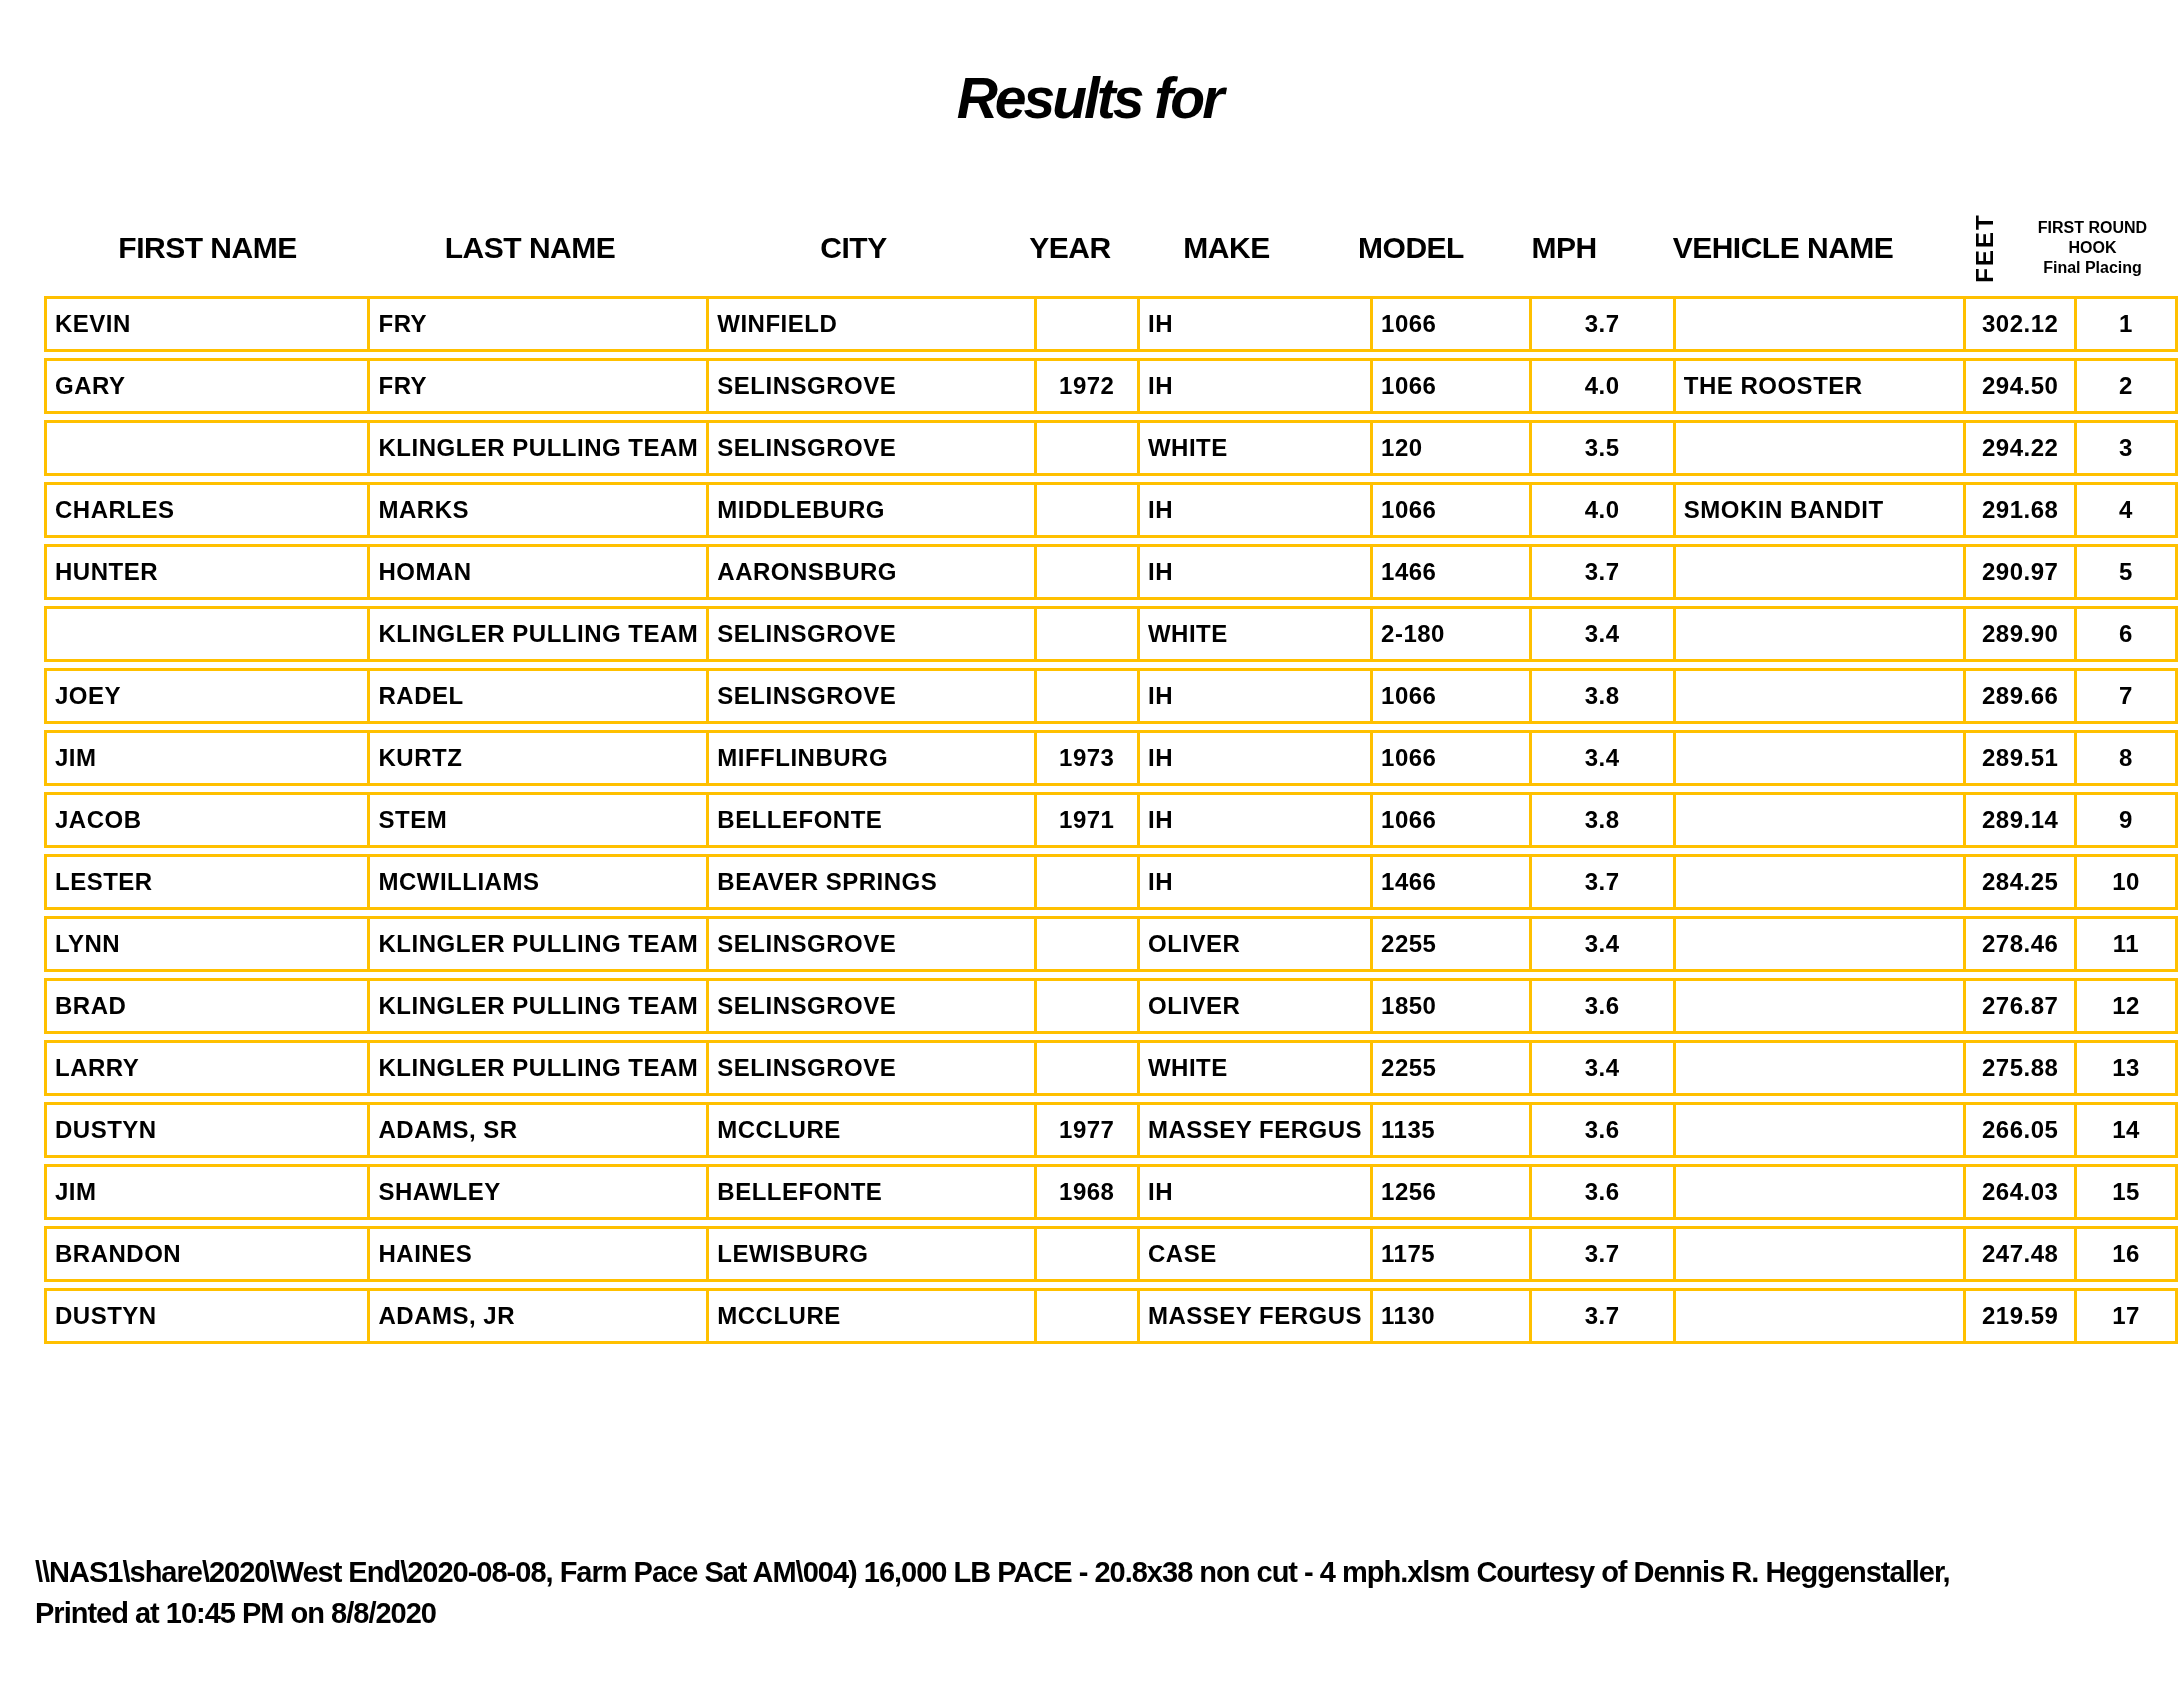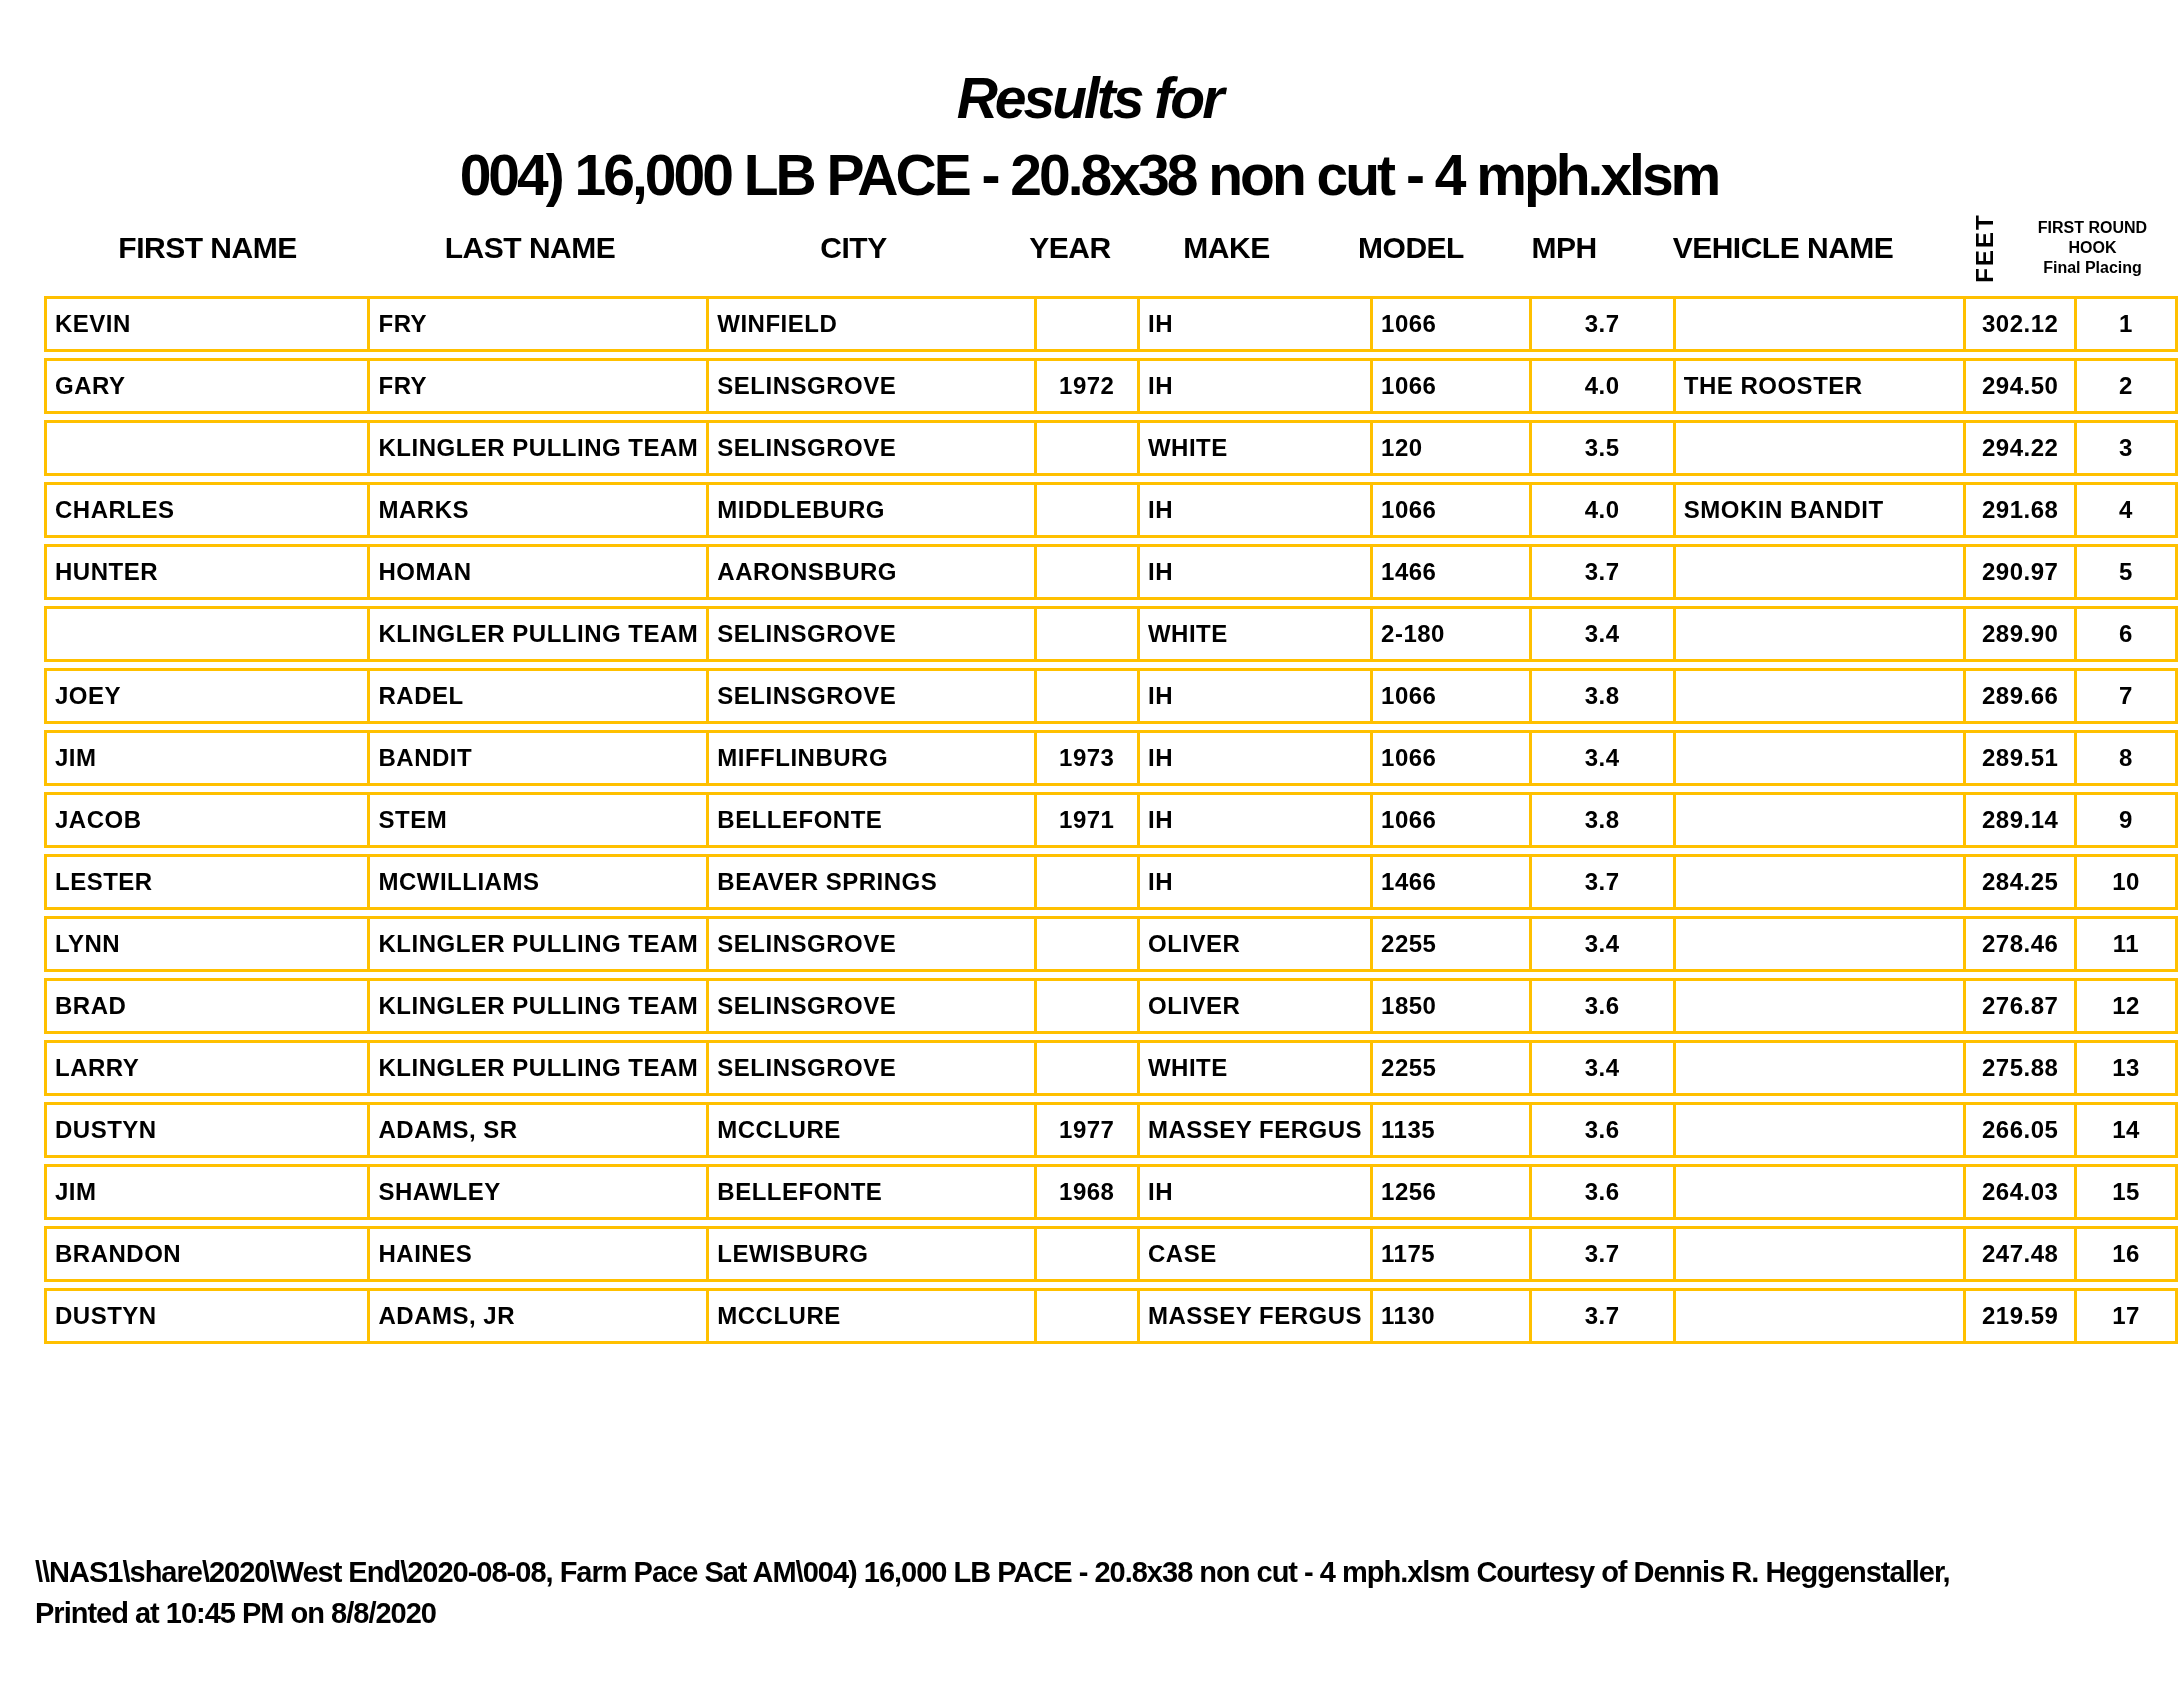--- a/index.html
+++ b/index.html
@@ -66,21 +66,20 @@
   }
   .footer-line2{display:flex;}
   .footer-line2 .left-part{display:inline-block;width:705px;}
 </style>
 </head>
 <body>
 
 <div class="page">
 
   <div class="title-line1">Results for</div>
-  <div class="title-line2">004) 16,000 LB PACE - 20.8x38 non cut - 4 mph.xlsm</div>
 
   <div class="header-row">
     <div class="hcell c0">FIRST NAME</div>
     <div class="hcell c1">LAST NAME</div>
     <div class="hcell c2">CITY</div>
     <div class="hcell c3">YEAR</div>
     <div class="hcell c4">MAKE</div>
     <div class="hcell c5">MODEL</div>
     <div class="hcell c6">MPH</div>
     <div class="hcell c7">VEHICLE NAME</div>
@@ -188,21 +187,21 @@
             <td class="c3 ac"></td>
             <td class="c4 al">IH</td>
             <td class="c5 al">1066</td>
             <td class="c6 ac">3.8</td>
             <td class="c7 al"></td>
             <td class="c8 ac">289.66</td>
             <td class="c9 ac">7</td>
           </tr>
           <tr>
             <td class="c0 al">JIM</td>
-            <td class="c1 al">BANDIT</td>
+            <td class="c1 al">KURTZ</td>
             <td class="c2 al">MIFFLINBURG</td>
             <td class="c3 ac">1973</td>
             <td class="c4 al">IH</td>
             <td class="c5 al">1066</td>
             <td class="c6 ac">3.4</td>
             <td class="c7 al"></td>
             <td class="c8 ac">289.51</td>
             <td class="c9 ac">8</td>
           </tr>
           <tr>

